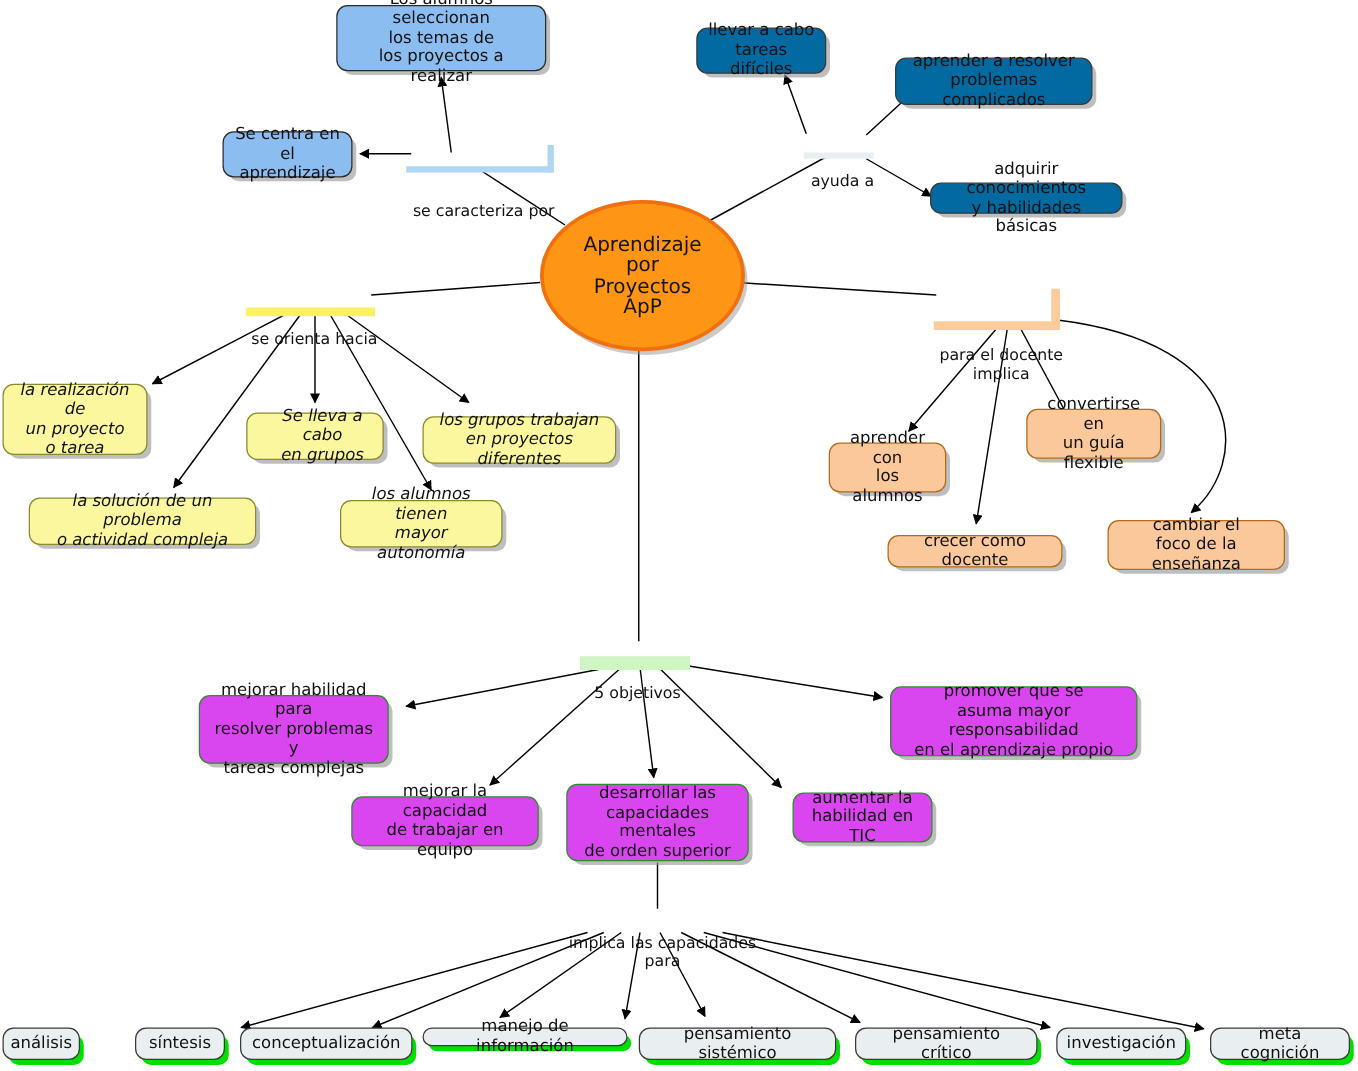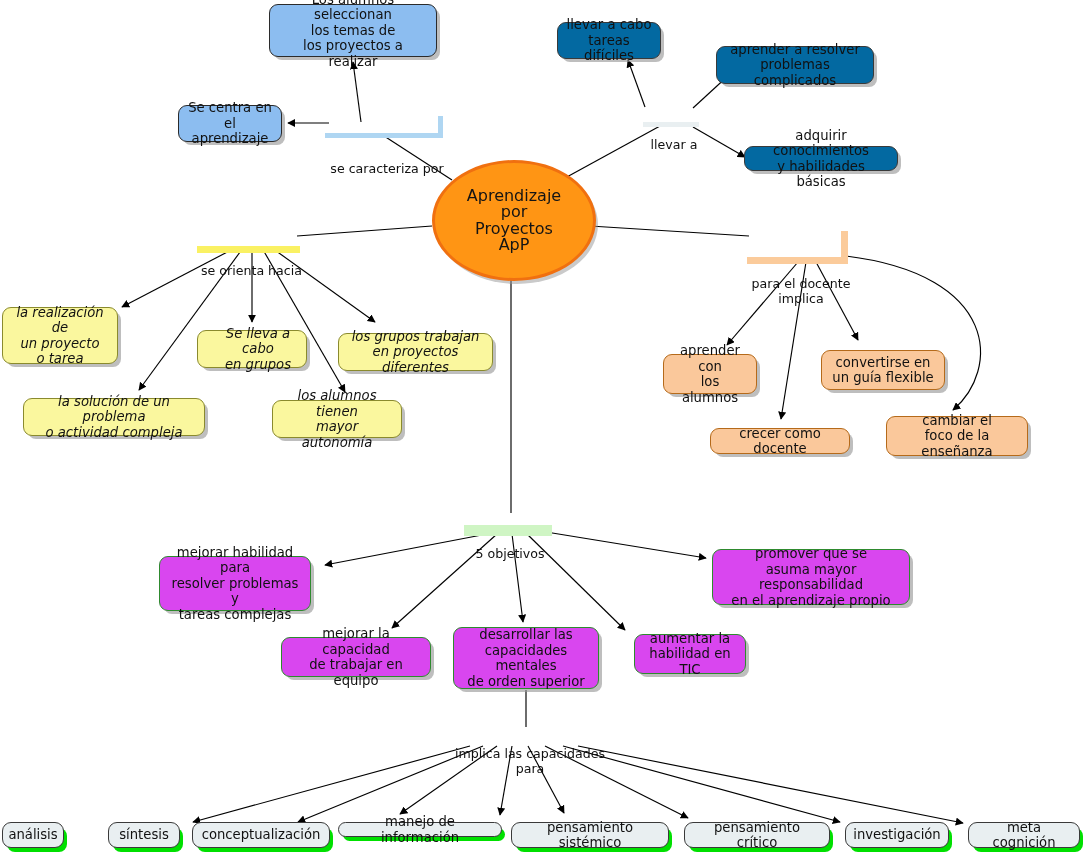--- a/index.html
+++ b/index.html
@@ -162,21 +162,21 @@
 ApP</div>
 
   <div class="linklabel" style="left:325px;top:116px;width:118px;">
     <span class="hl acc-blue-bottom" style="left:0;top:17px;width:118px;height:5px;"></span>
     <span class="hl acc-blue-bottom" style="left:113px;top:0px;width:5px;height:22px;"></span>
     <span>se caracteriza por</span>
   </div>
 
   <div class="linklabel" style="left:645px;top:107px;width:52px;">
     <span class="hl" style="left:-2px;top:15px;width:56px;height:5px;background:#E9EFF1;"></span>
-    <span>llevar a</span>
+    <span>ayuda a</span>
   </div>
 
   <div class="linklabel" style="left:197px;top:233px;width:103px;">
     <span class="hl acc-yellow" style="left:0px;top:13px;width:103px;height:7px;"></span>
     <span>se orienta hacia</span>
   </div>
 
   <div class="linklabel" style="left:748px;top:231px;width:100px;">
     <span class="hl acc-peach" style="left:-1px;top:26px;width:100px;height:7px;"></span>
     <span class="hl acc-peach" style="left:93px;top:0px;width:7px;height:33px;"></span>
@@ -223,21 +223,21 @@
 mayor autonomía</div>
 
   <div class="node yellow sh-grey" style="left:338px;top:333px;width:155px;height:38px;">los grupos trabajan
 en proyectos diferentes</div>
 
   <div class="node peach sh-grey" style="left:663px;top:354px;width:94px;height:40px;">aprender con
 los alumnos</div>
 
   <div class="node peach sh-grey" style="left:710px;top:428px;width:140px;height:26px;">crecer como docente</div>
 
-  <div class="node peach sh-grey" style="left:821px;top:350px;width:124px;height:40px;">convertirse en
+  <div class="node peach sh-grey" style="left:821px;top:327px;width:108px;height:40px;">convertirse en
 un guía flexible</div>
 
   <div class="node peach sh-grey" style="left:886px;top:416px;width:142px;height:40px;">cambiar el
 foco de la enseñanza</div>
 
   <div class="node green sh-grey" style="left:159px;top:556px;width:152px;height:55px;">mejorar habilidad para
 resolver problemas y
 tareas complejas</div>
 
   <div class="node green sh-grey" style="left:281px;top:637px;width:150px;height:40px;">mejorar la capacidad

